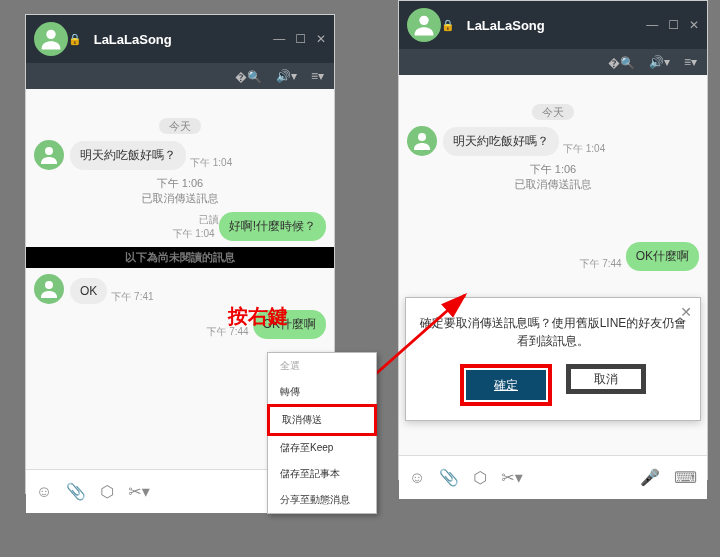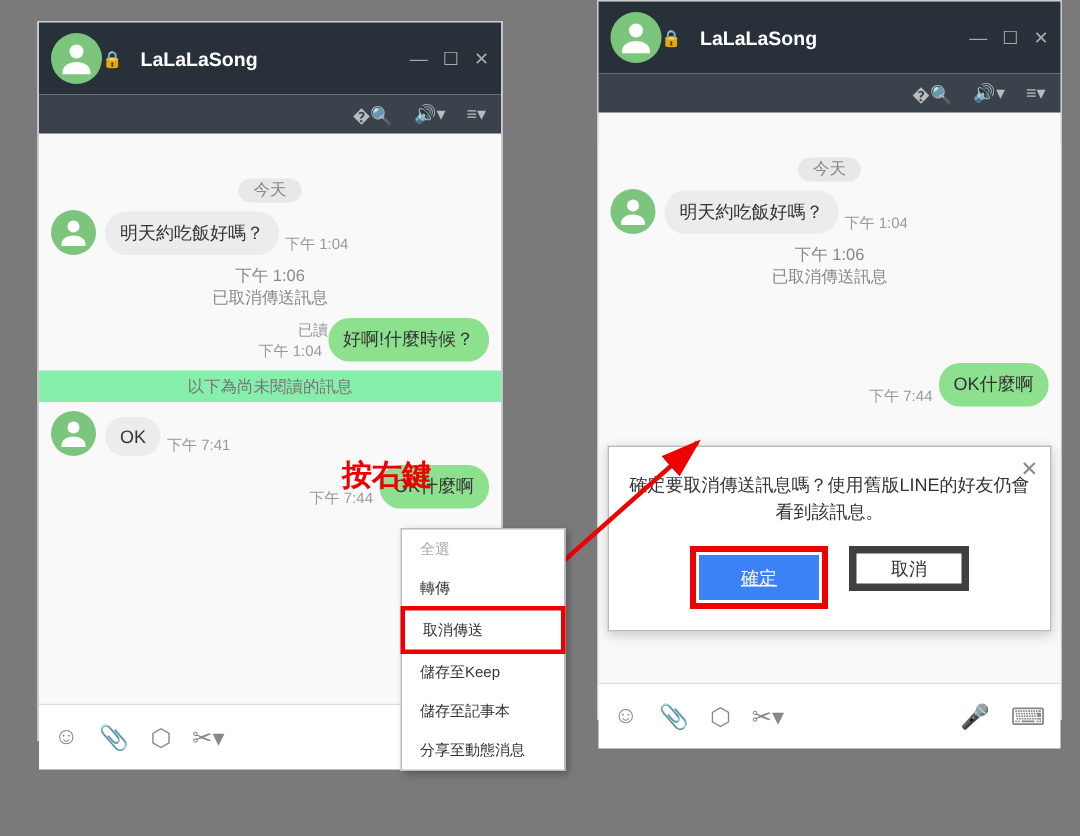--- a/index.html
+++ b/index.html
@@ -21,35 +21,35 @@
   .row.in { justify-content:flex-start; }
   .row.out { justify-content:flex-end; }
   .av { width:30px; height:30px; border-radius:50%; background:#7cc57c; display:flex; align-items:center; justify-content:center; margin-right:6px; flex-shrink:0;}
   .av svg { width:24px; height:24px; }
   .bubble { padding:6px 10px; border-radius:14px; max-width:180px; font-size:12px; }
   .bubble.in { background:#ececec; color:#333; }
   .bubble.out { background:#8de08d; color:#333; }
   .ts { font-size:10px; color:#999; margin:0 4px; }
   .read { font-size:10px; color:#999; text-align:right; }
   .sys-msg { text-align:center; font-size:11px; color:#888; margin:6px 0;}
-  .unread-sep { text-align:center; font-size:11px; color:#777; background:#86efac; padding:3px; margin:6px -8px;}
+  .unread-sep { text-align:center; font-size:11px; color:#777; background:#000000; padding:3px; margin:6px -8px;font-weight:bold;}
   .input-bar { height:44px; border-top:1px solid #ddd; display:flex; align-items:center; padding:0 10px; gap:14px; color:#888; font-size:16px; background:#fff;}
   .input-bar .spacer { flex:1; }
   .ctx-menu { position:absolute; left:267px; top:352px; width:110px; background:#fff; border:1px solid #bbb; box-shadow:2px 2px 5px rgba(0,0,0,.3); z-index:50;}
   .ctx-menu .mi { padding:6px 12px; font-size:10px; color:#333; border-bottom: 0; }
   .ctx-menu .mi.disabled { color:#aaa; }
   .ctx-menu .mi.hl { border:3px solid #e00; margin:-1px; position:relative; }
   .annot { position:absolute; left:228px; top:303px; color:#e00; font-size:20px; font-weight:bold; z-index:40;}
   .arrow { position:absolute; left:300px; top:280px; z-index:45;}
   .dialog { position:absolute; left:6px; right:6px; top:202px; background:#fff; border:1px solid #bbb; box-shadow:0 2px 8px rgba(0,0,0,.2); padding:16px 12px 14px; z-index:30;}
   .dialog .close { position:absolute; right:8px; top:6px; color:#888; font-size:14px; }
   .dialog .msg { font-size:12px; color:#333; text-align:center; line-height:1.5; margin-bottom:14px;}
   .dialog .btns { display:flex; justify-content:center; gap:14px; }
   .dlg-btn { width:80px; height:30px; display:flex; align-items:center; justify-content:center; font-size:12px; }
-  .dlg-btn.ok { background:#3b82f6; color:#fff;text-decoration:underline; }
+  .dlg-btn.ok { background:#0c4a6e; color:#fff;text-decoration:underline; }
   .dlg-btn.cancel { background:#fff; border:5px solid #404040; color:#333; }
   .ok-hl { border:4px solid #e00; padding:2px; display:inline-flex;}
 </style>
 </head>
 <body>
 
 <div class="window left-win">
   <div class="titlebar">
     <div class="avatar-sm">
       <svg viewBox="0 0 24 24" fill="#fff">

